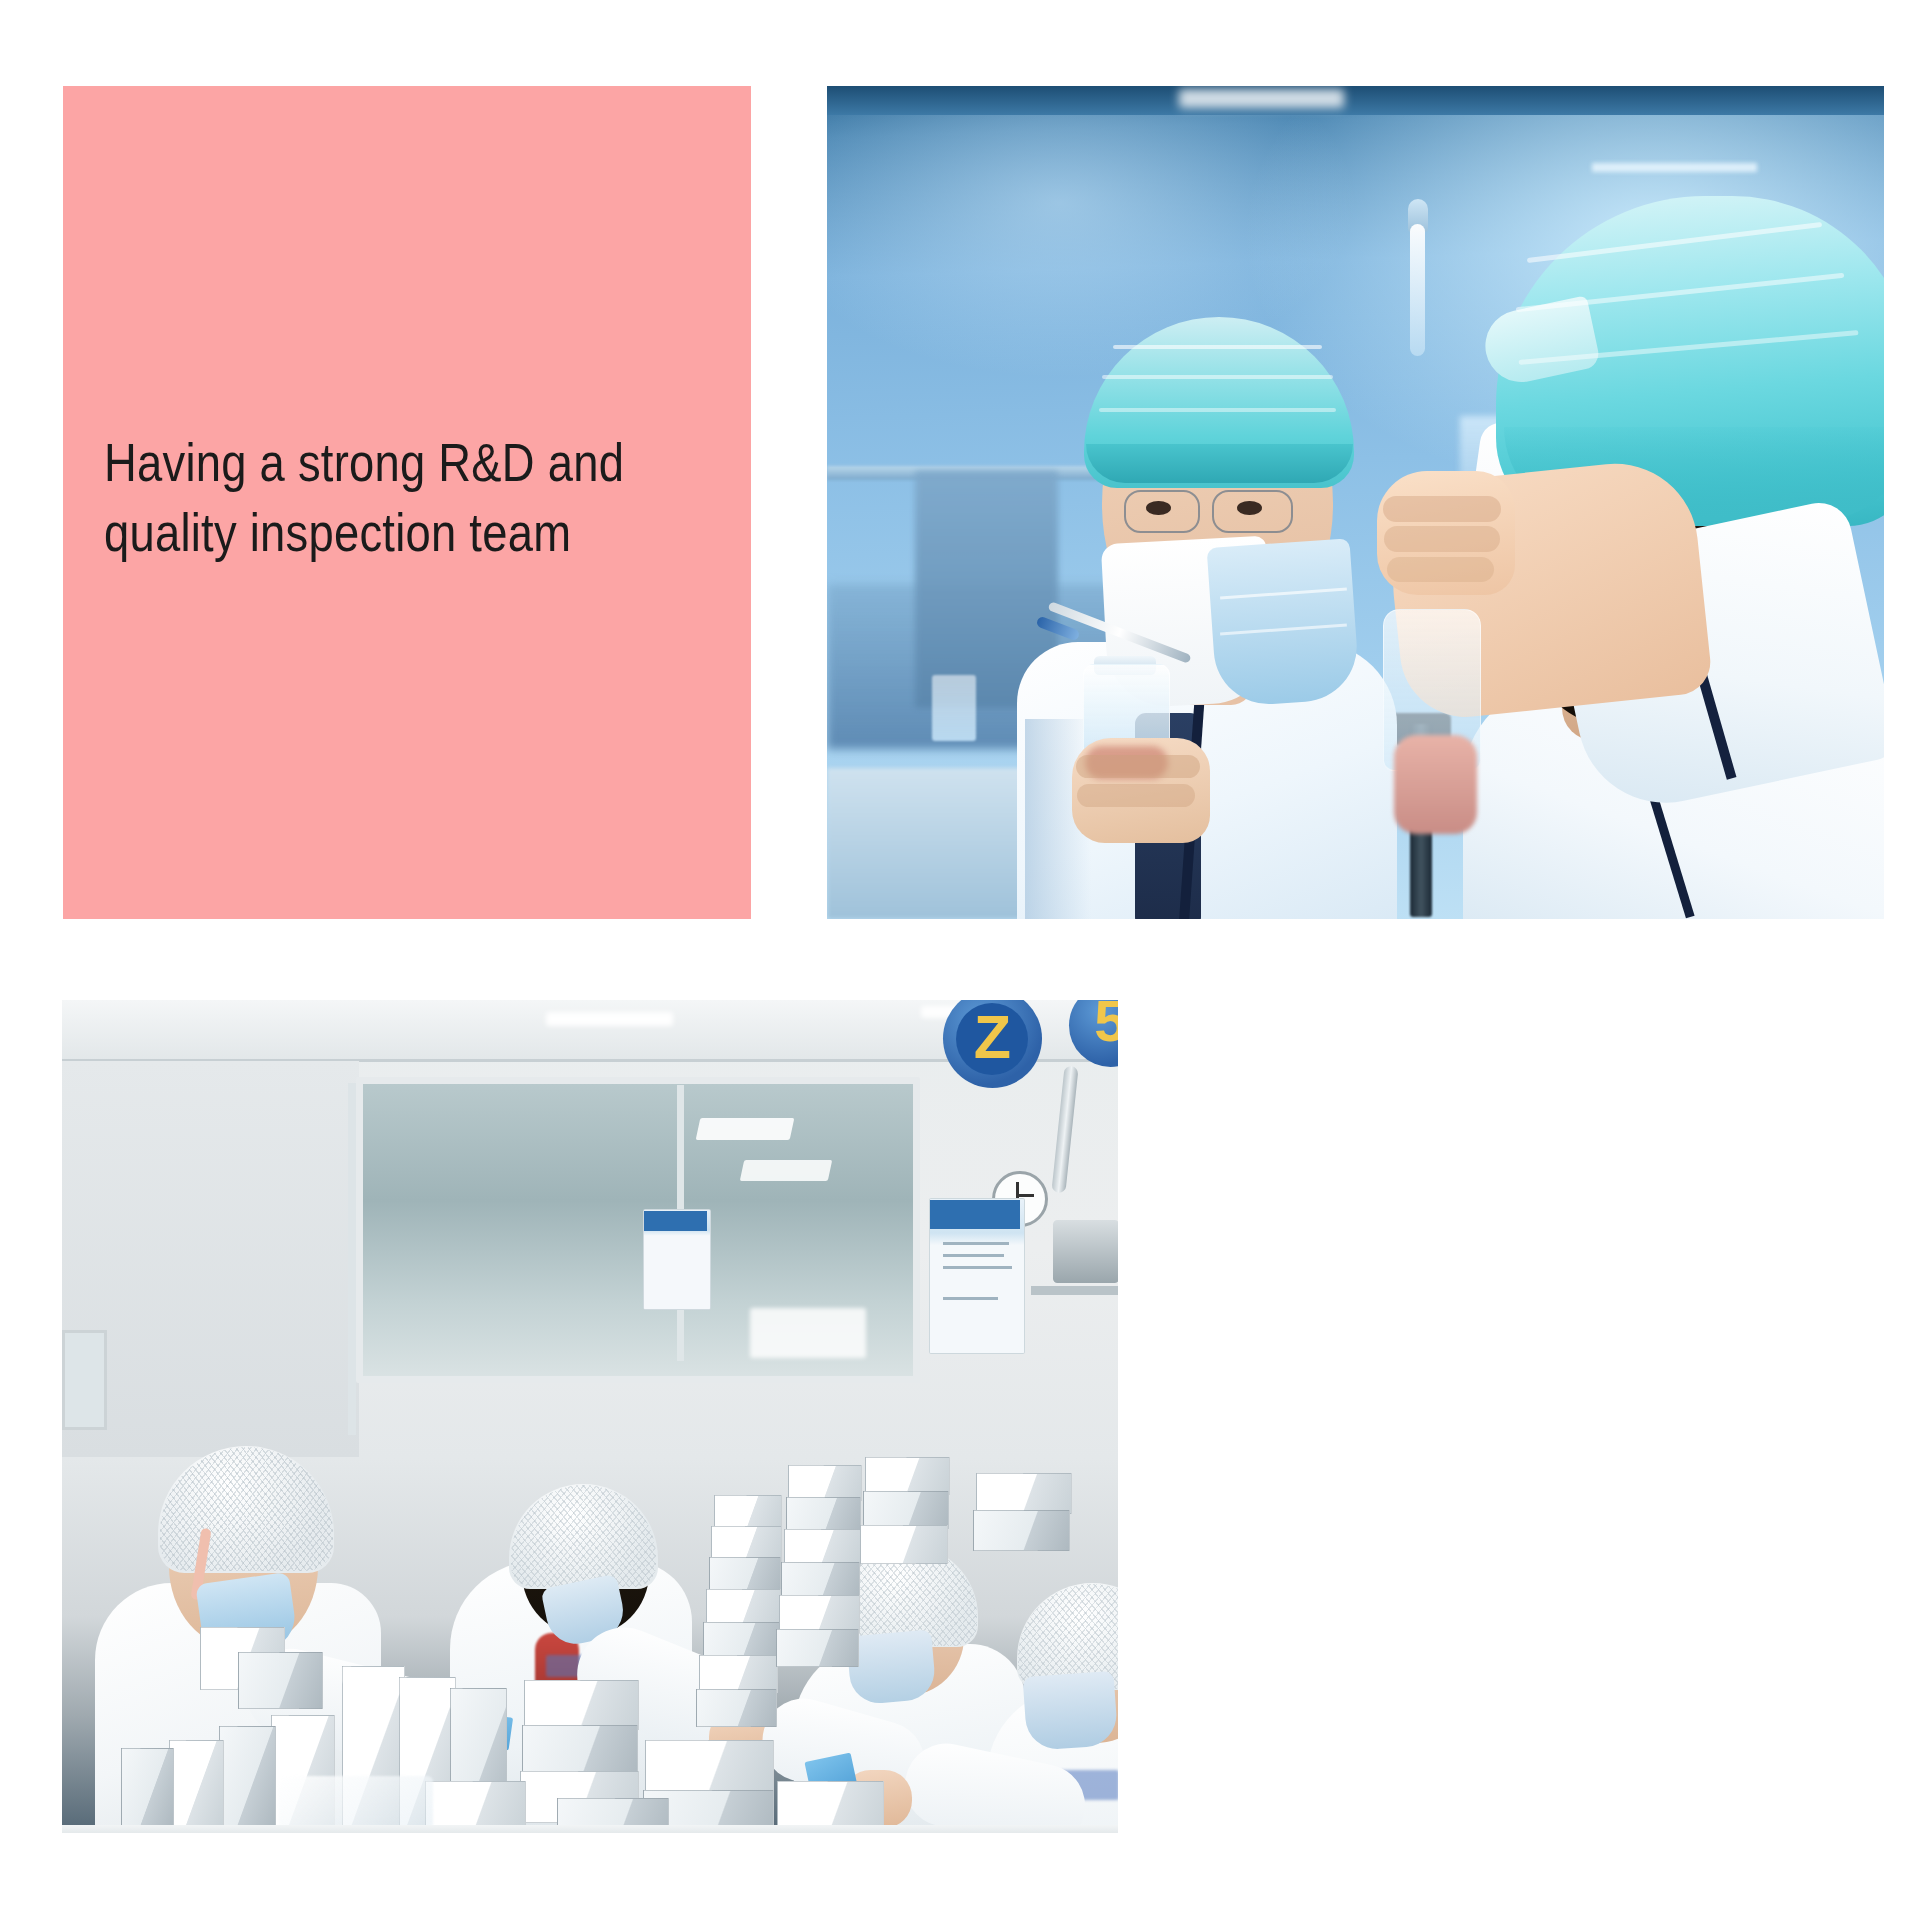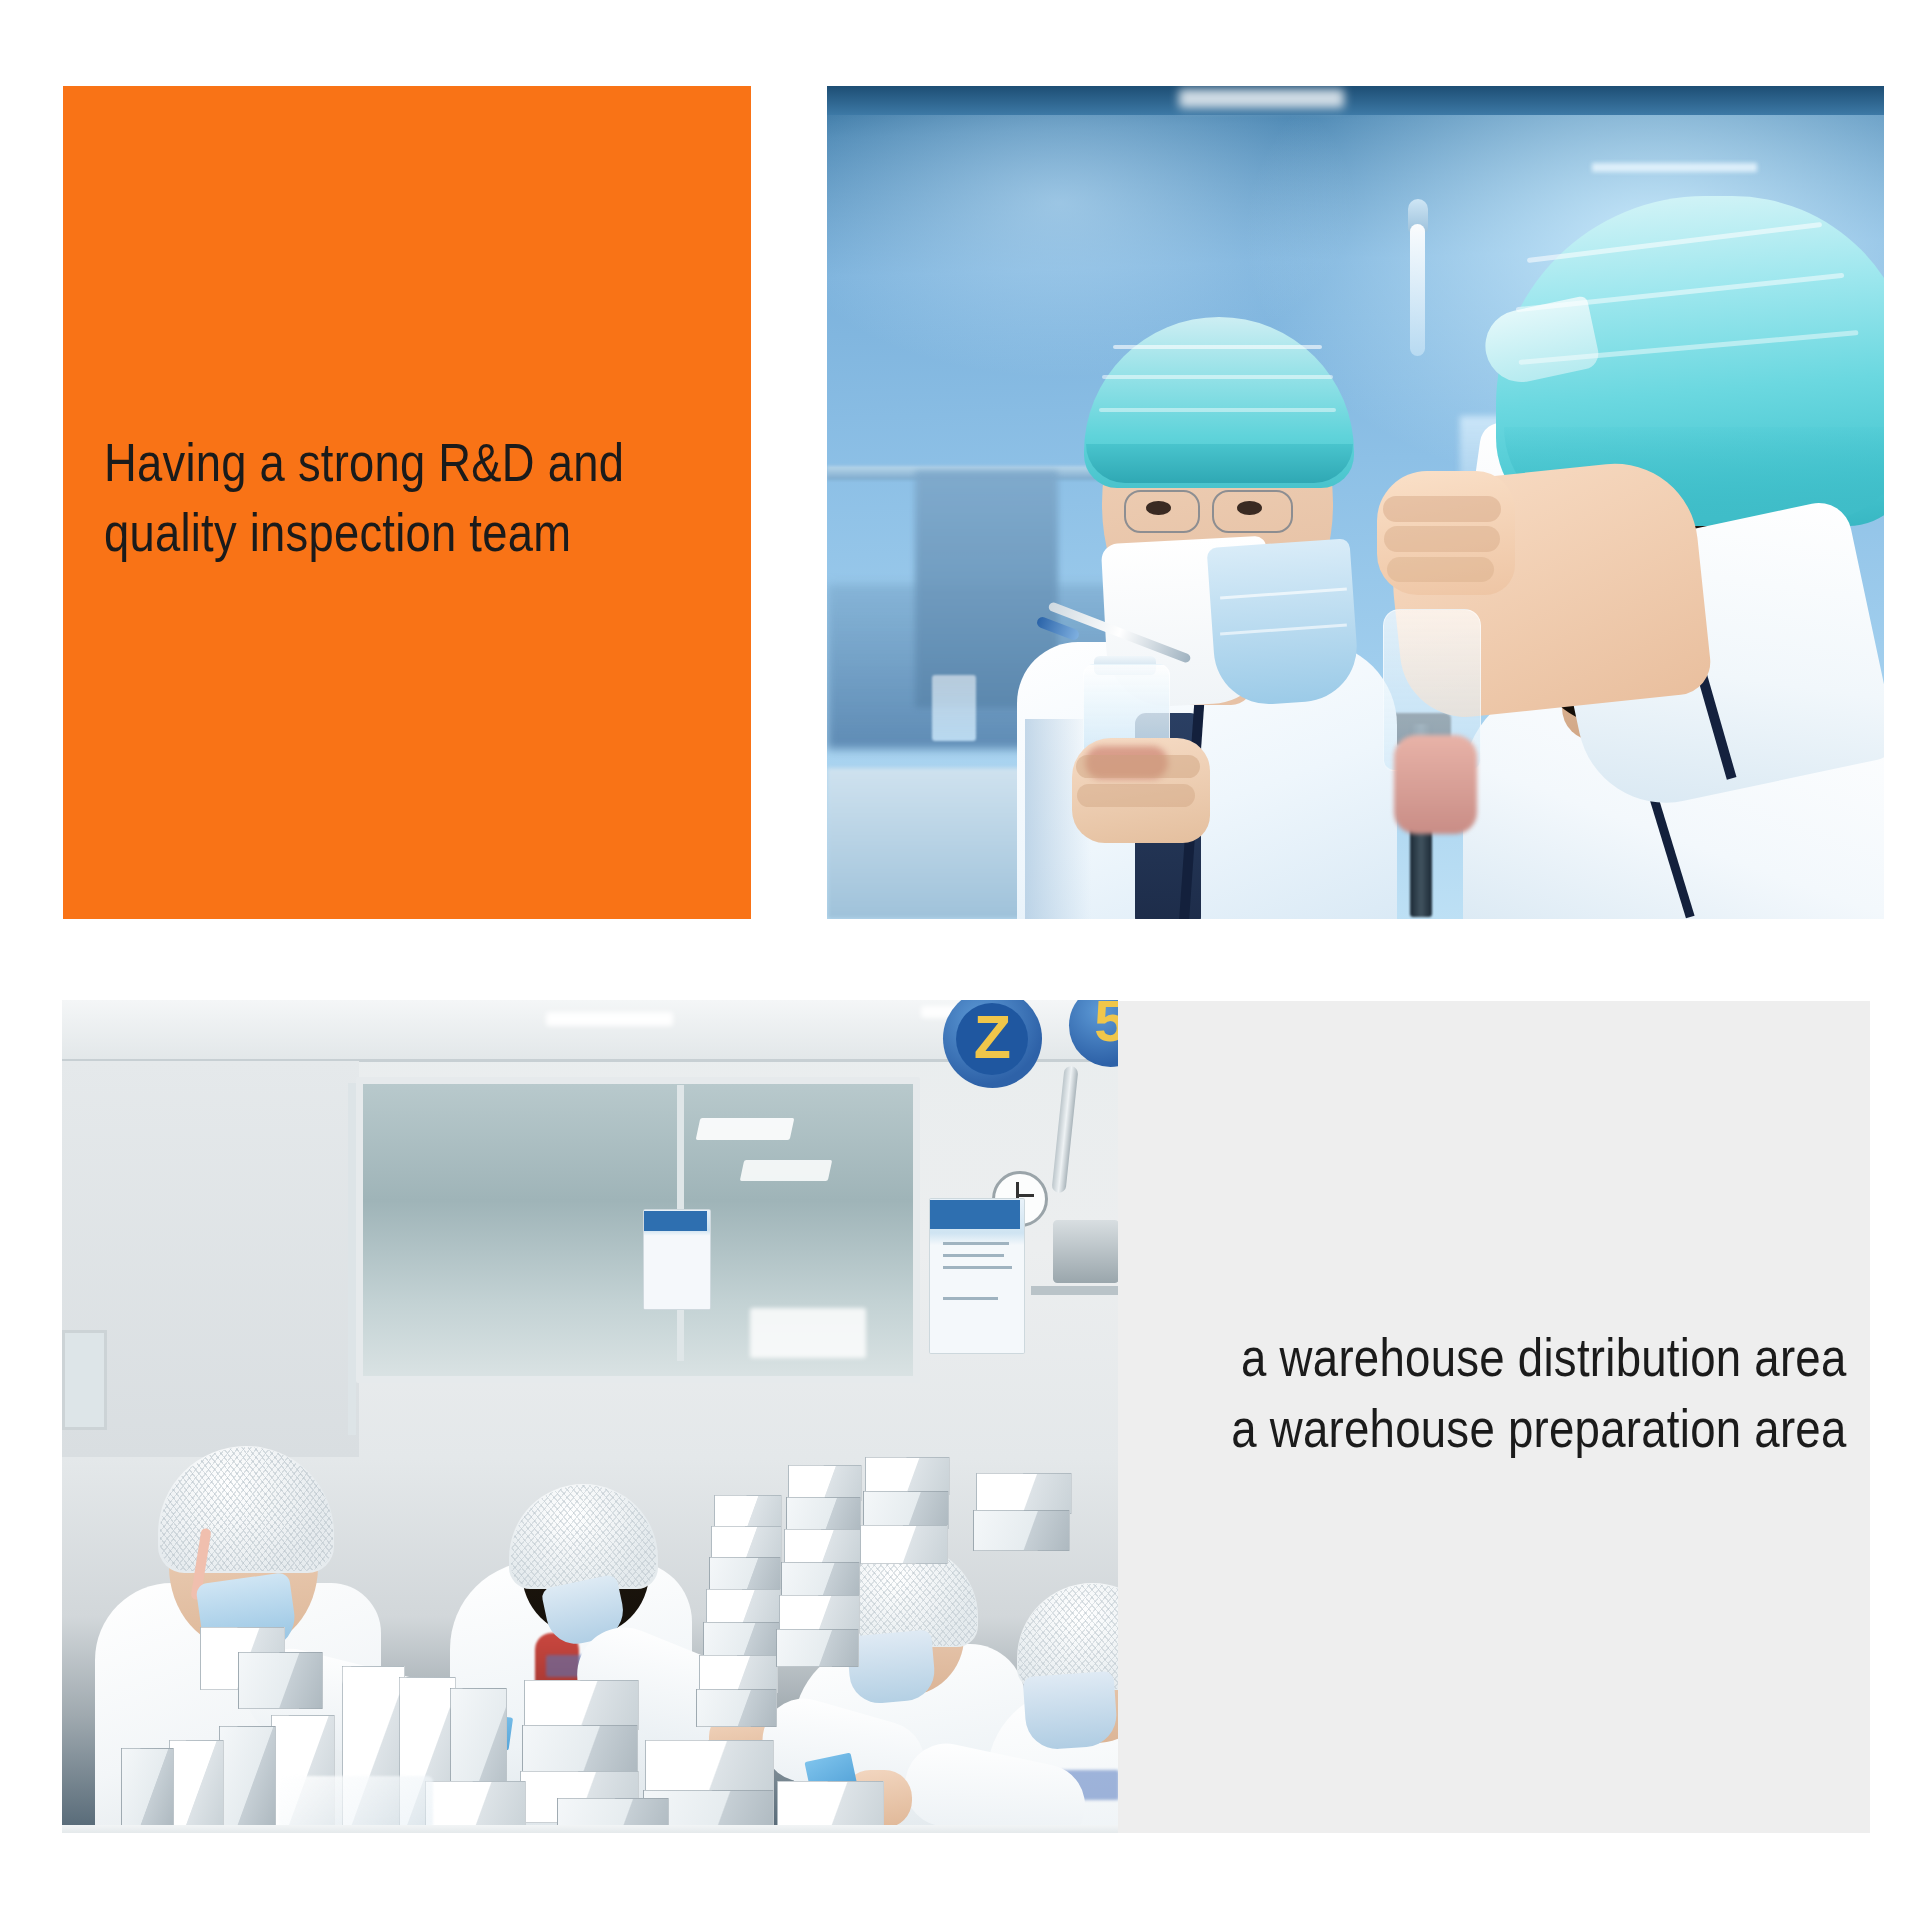--- a/index.html
+++ b/index.html
@@ -3,21 +3,21 @@
 <meta charset="utf-8">
 <style>
   html,body{margin:0;padding:0;background:#ffffff;}
   body{width:1926px;height:1926px;position:relative;overflow:hidden;
        font-family:"Liberation Sans","DejaVu Sans",sans-serif;}
 
   
   #section-top{position:absolute;left:63px;top:86px;width:1821px;height:833px;}
 
   #top-text-panel{position:absolute;left:0;top:0;width:688px;height:833px;
-     background:#f97316;box-sizing:border-box;}
+     background:#fca5a5;box-sizing:border-box;}
 
   #top-caption{position:absolute;left:41px;top:341px;width:704px;
      font-size:54px;line-height:1.30;letter-spacing:0.3px;
      color:#1b1b1b;font-weight:300;
      transform:scaleX(0.84);transform-origin:left top;white-space:pre-line;}
 
   #top-photo{position:absolute;left:764px;top:0;width:1057px;height:833px;
      overflow:hidden;background:#6aa7d8;}
 
   
@@ -513,18 +513,14 @@
     <div class="bx" style="left:715px;top:781px;width:105px;height:55px;"></div>
     <div class="bxd" style="left:495px;top:798px;width:110px;height:50px;"></div>
     <div class="bx" style="left:363px;top:781px;width:99px;height:52px;"></div>
 
     <div class="w wrap2"></div>
 
     <div class="w table"></div>
 
   </div>
 
-  <div id="bottom-text-panel">
-    <div id="bottom-caption">a warehouse distribution area
-a warehouse preparation area</div>
-  </div>
 </div>
 
 
 </body></html>

